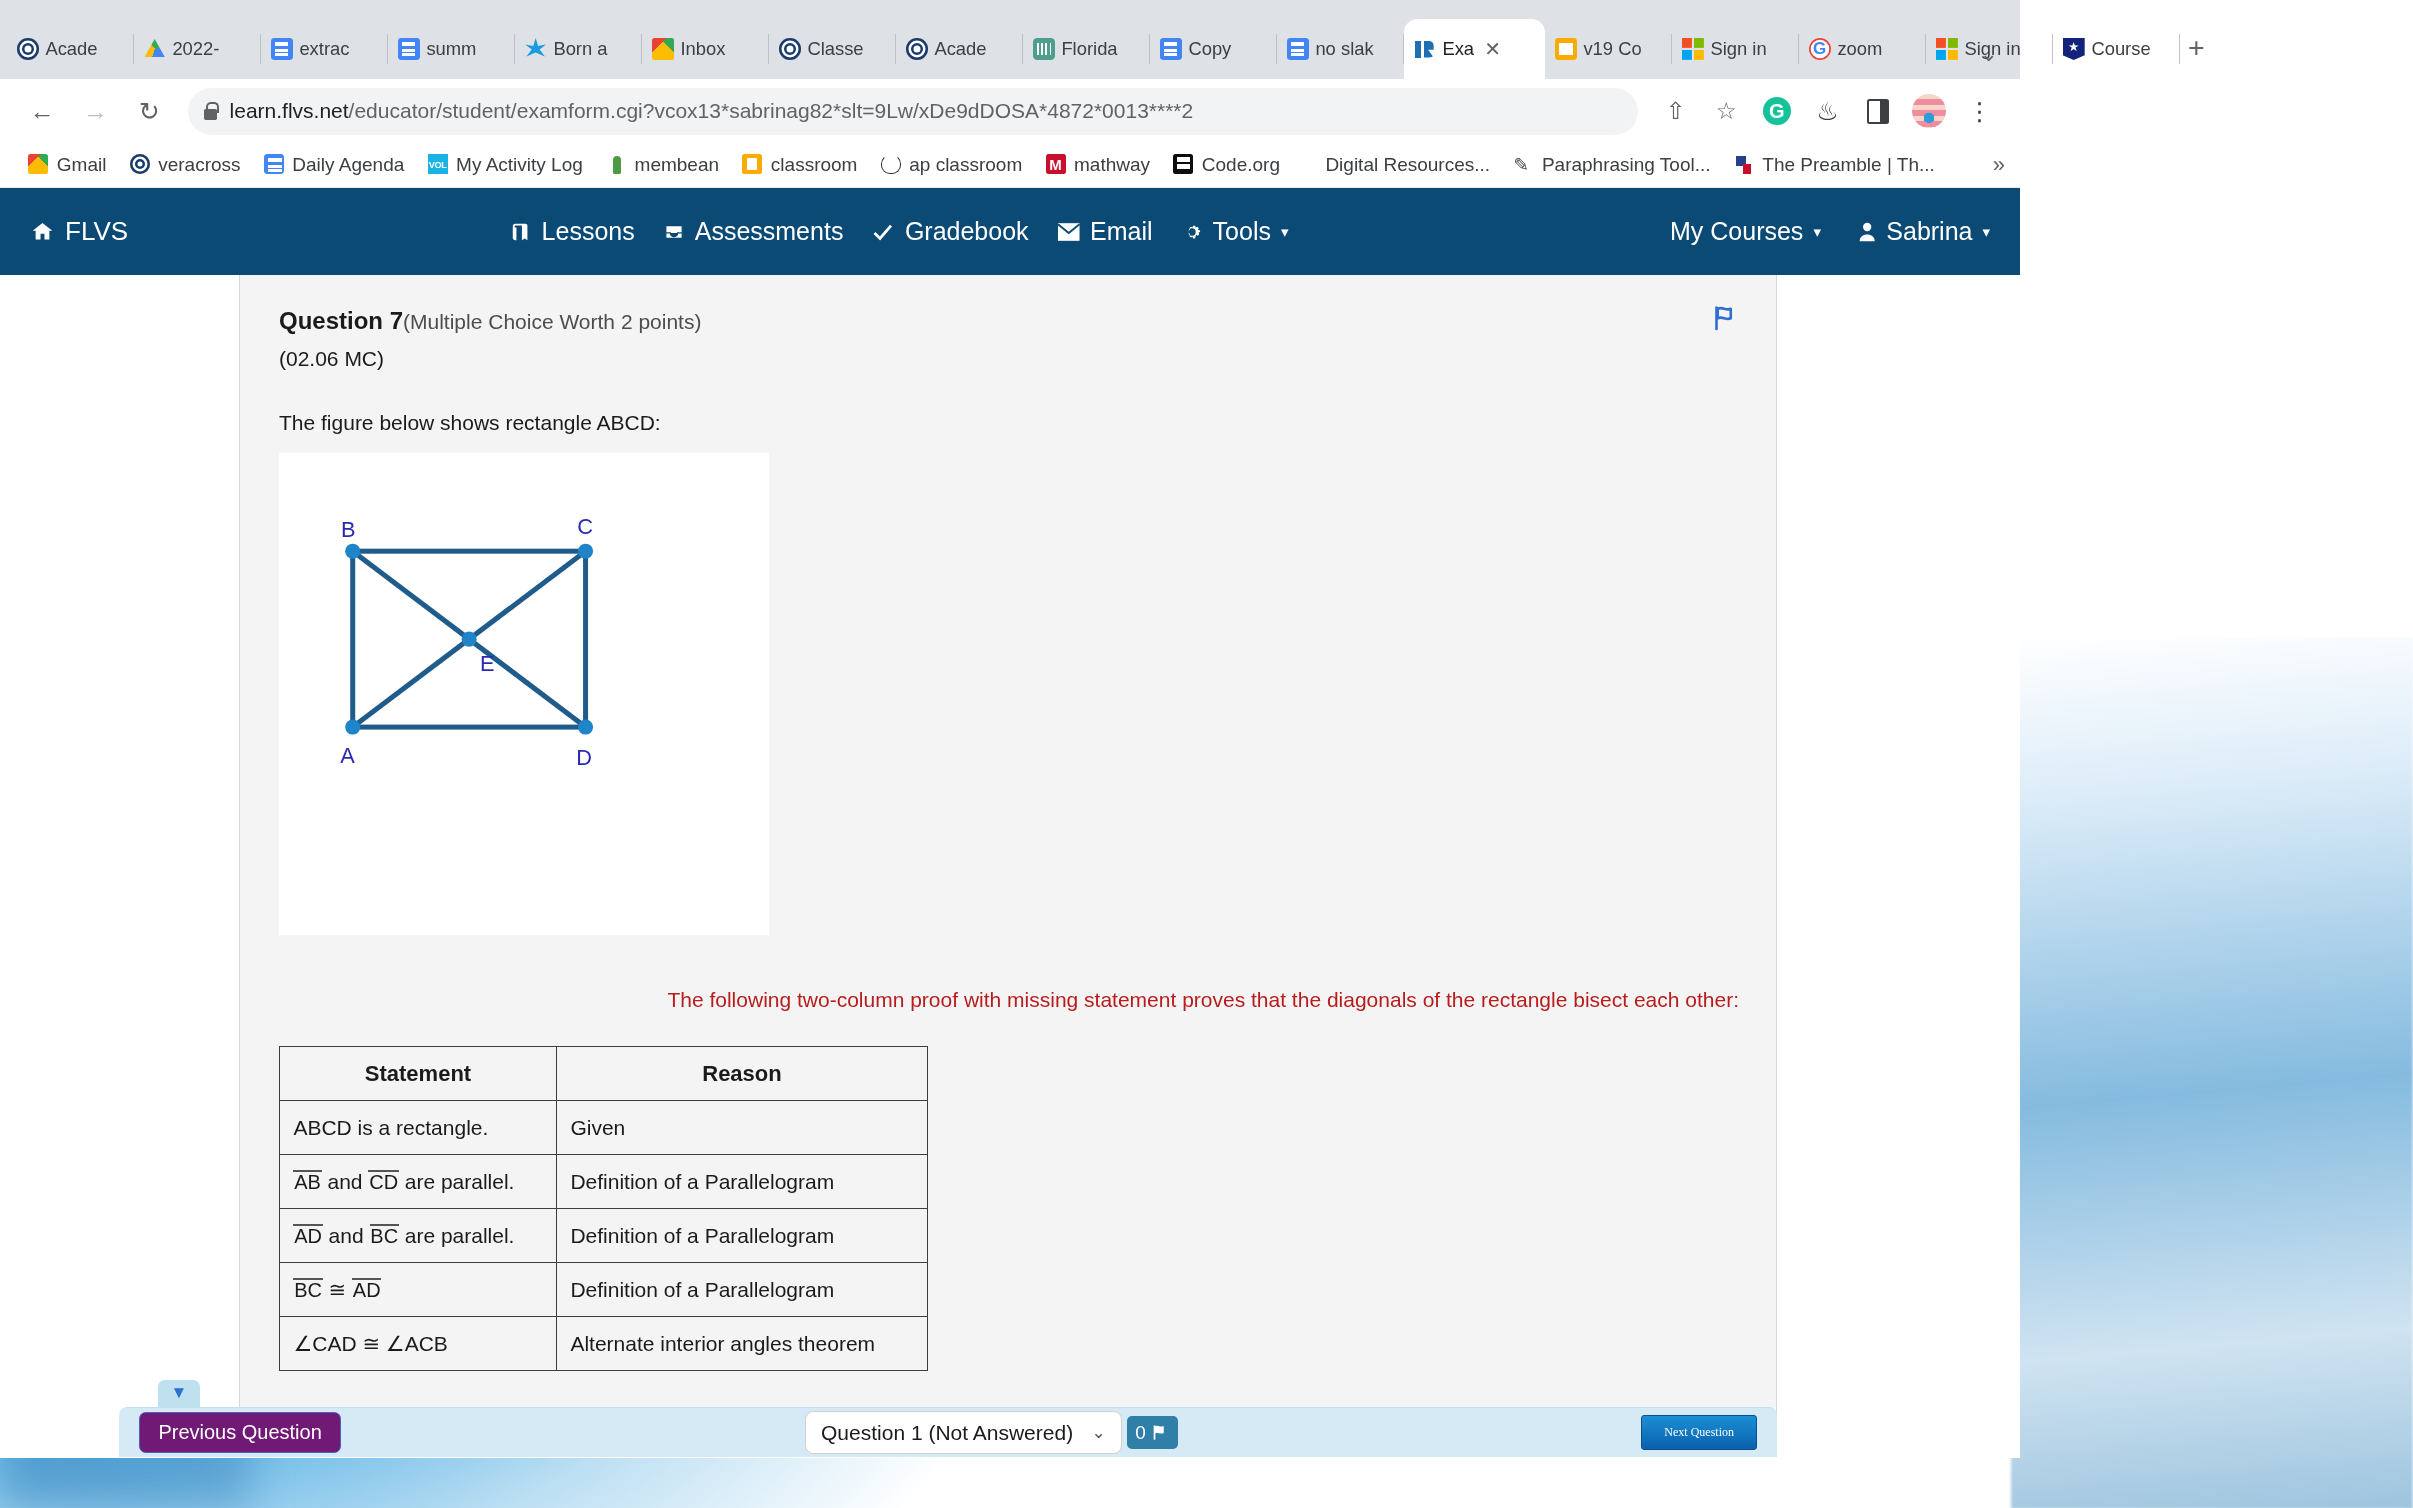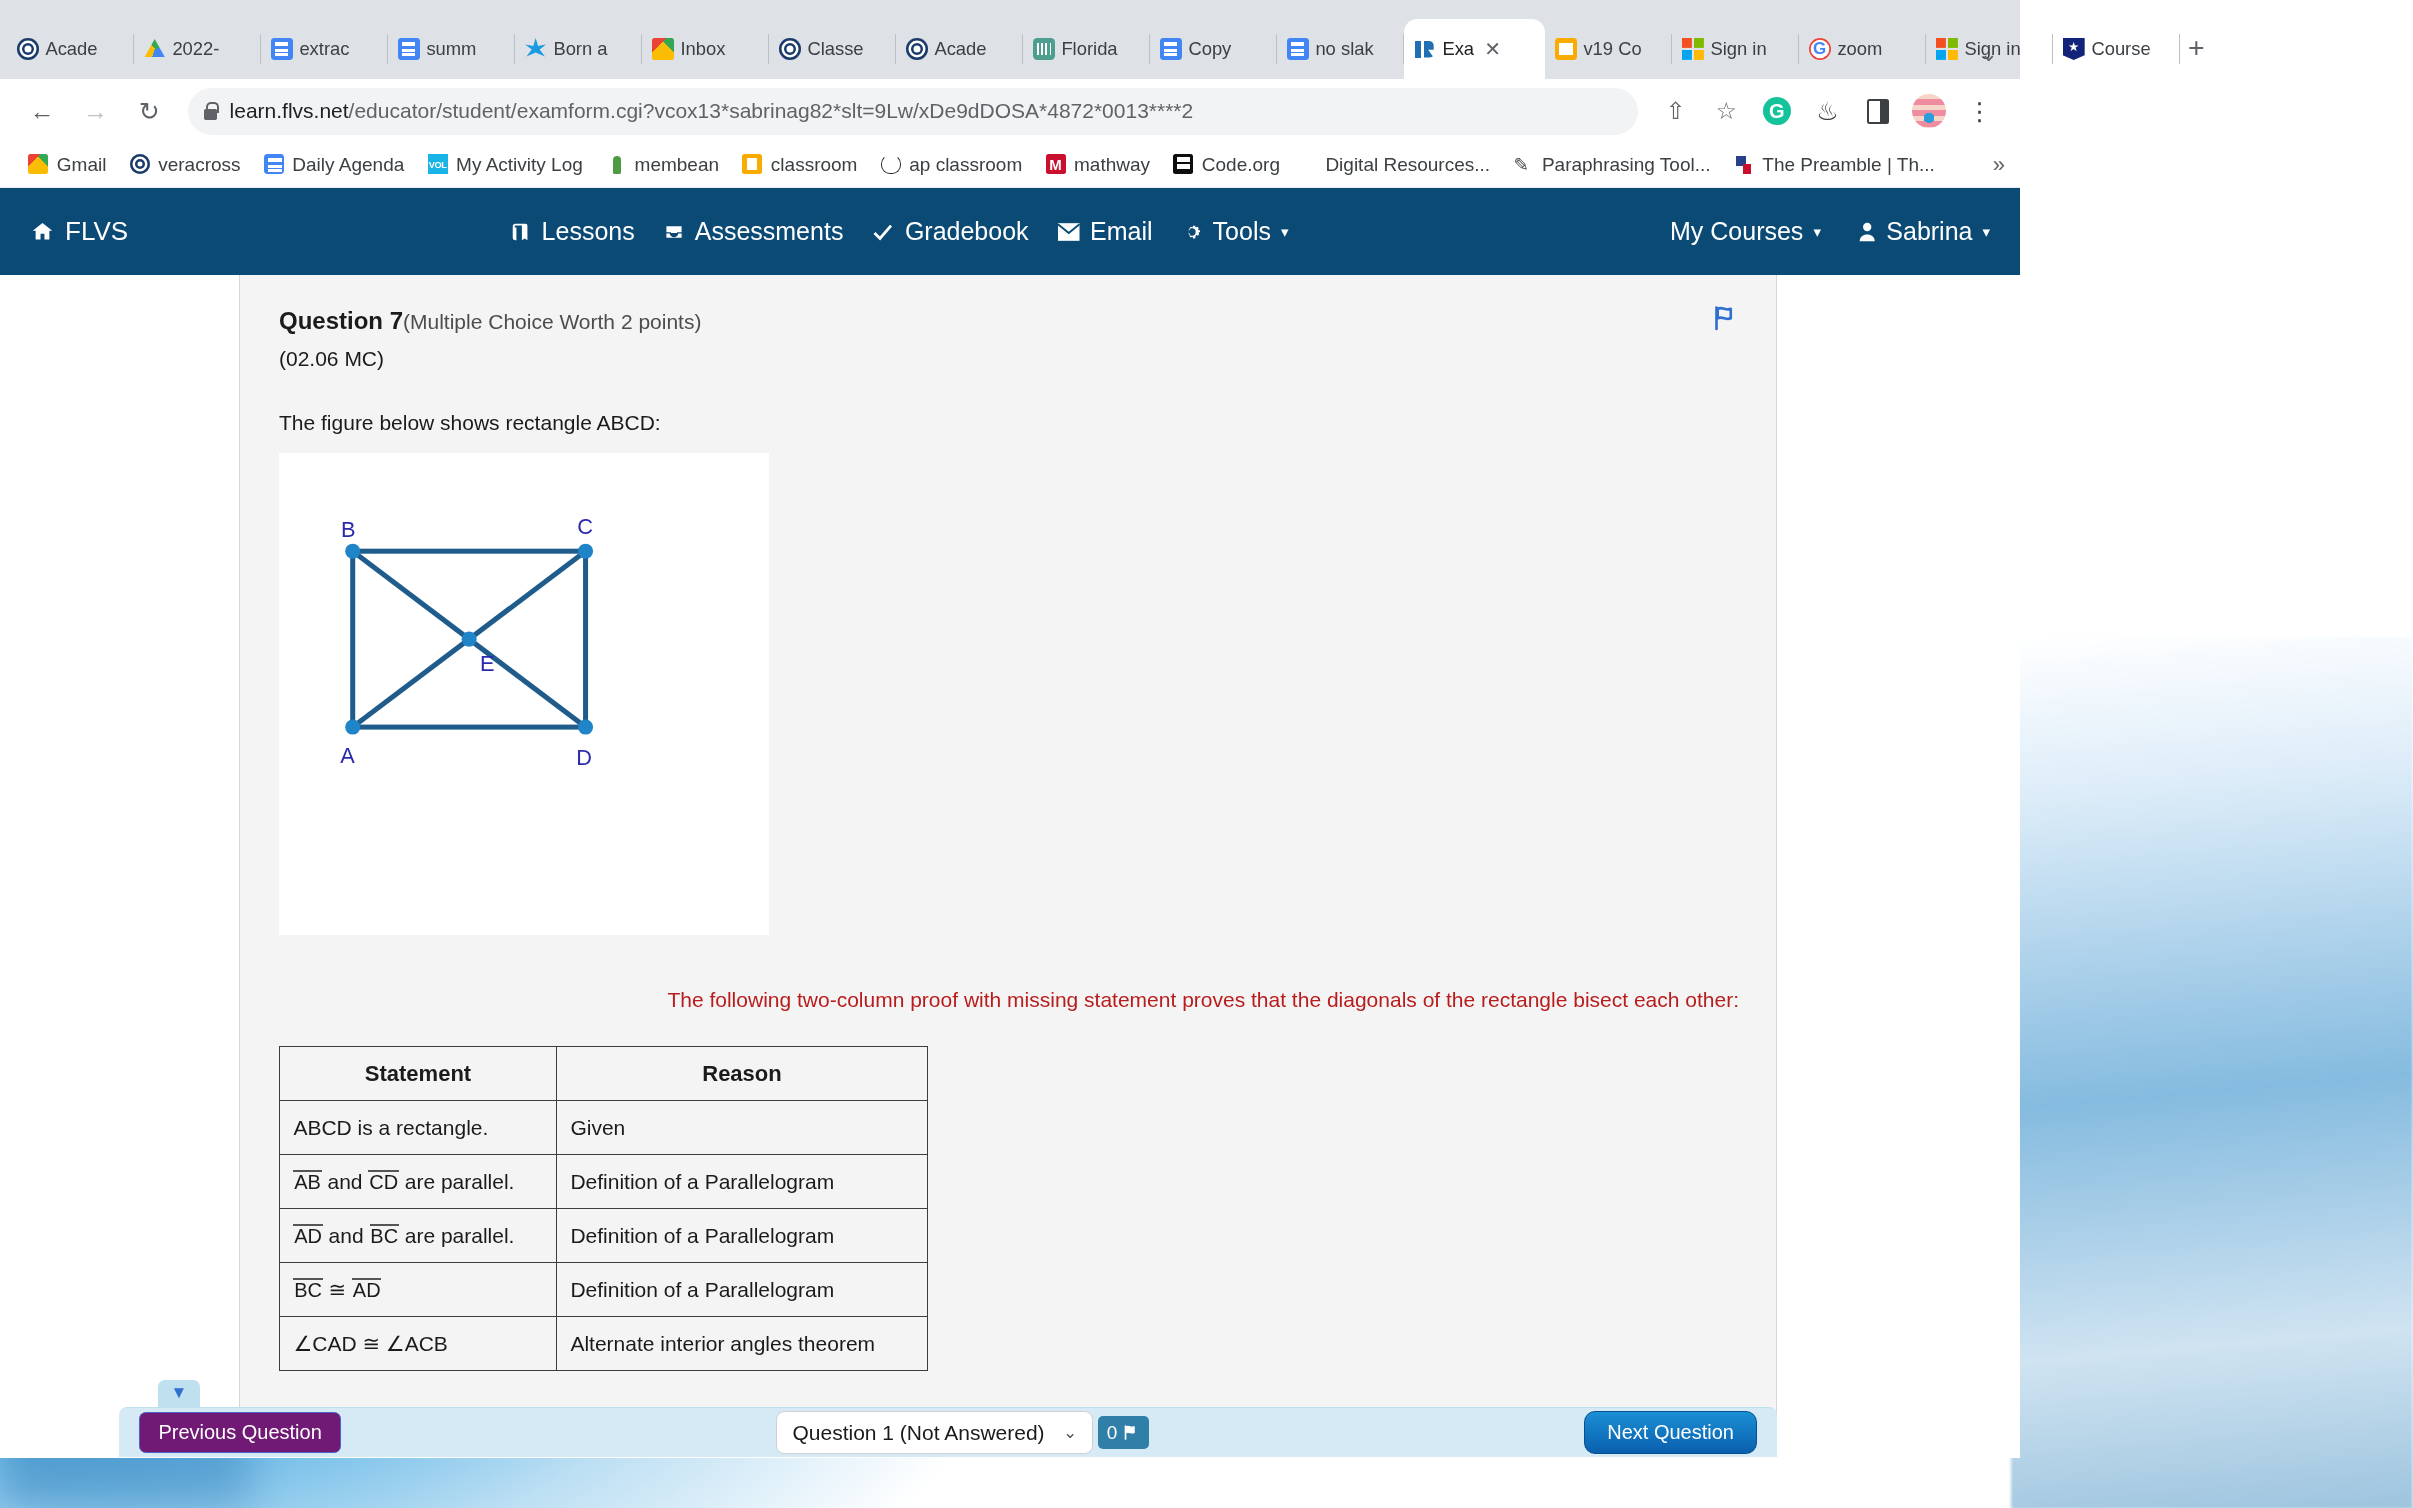--- a/index.html
+++ b/index.html
@@ -256,23 +256,24 @@
     background: #ffffff; border: 1.7px solid #cfcfcf; border-radius: 8.4px;
     font-size: 21px; color: #1b1b1b; padding: 8.4px 15px;
     display: flex; align-items: center; gap: 18.4px; white-space: nowrap;
   }
   #question-select .sel-caret { color: #555; font-size: 17px; }
   #flag-count {
     background: #2f7fa8; color: #ffffff; border-radius: 5px;
     padding: 5.9px 8.4px; font-size: 19px; display: flex; align-items: center; gap: 5px;
   }
   #next-question-btn {
-    background: linear-gradient(#1a8fd4, #0a5fae); color: #ffffff; font-size: 20px;
-    padding: 9.2px 22px; border-radius: 11px; border: 0.8px solid #0a4f92;
+    background: linear-gradient(#1a8fd4, #0a5fae); color: #ffffff; font-size: 12px;
+    padding: 9.2px 22px; border-radius: 3px; border: 0.8px solid #0a4f92;
     white-space: nowrap;
+    font-family: Liberation Serif, serif;
   }
   #scroll-tab {
     position: absolute; left: 158px; bottom: 40px; width: 42px; height: 37px;
     background: #bfe0ef; border-radius: 6.7px 6.7px 0 0; z-index: 11;
     color: #2f6fd0; font-size: 17px; text-align: center; line-height: 25px;
   }
 </style>
 </head>
 <body>
 

